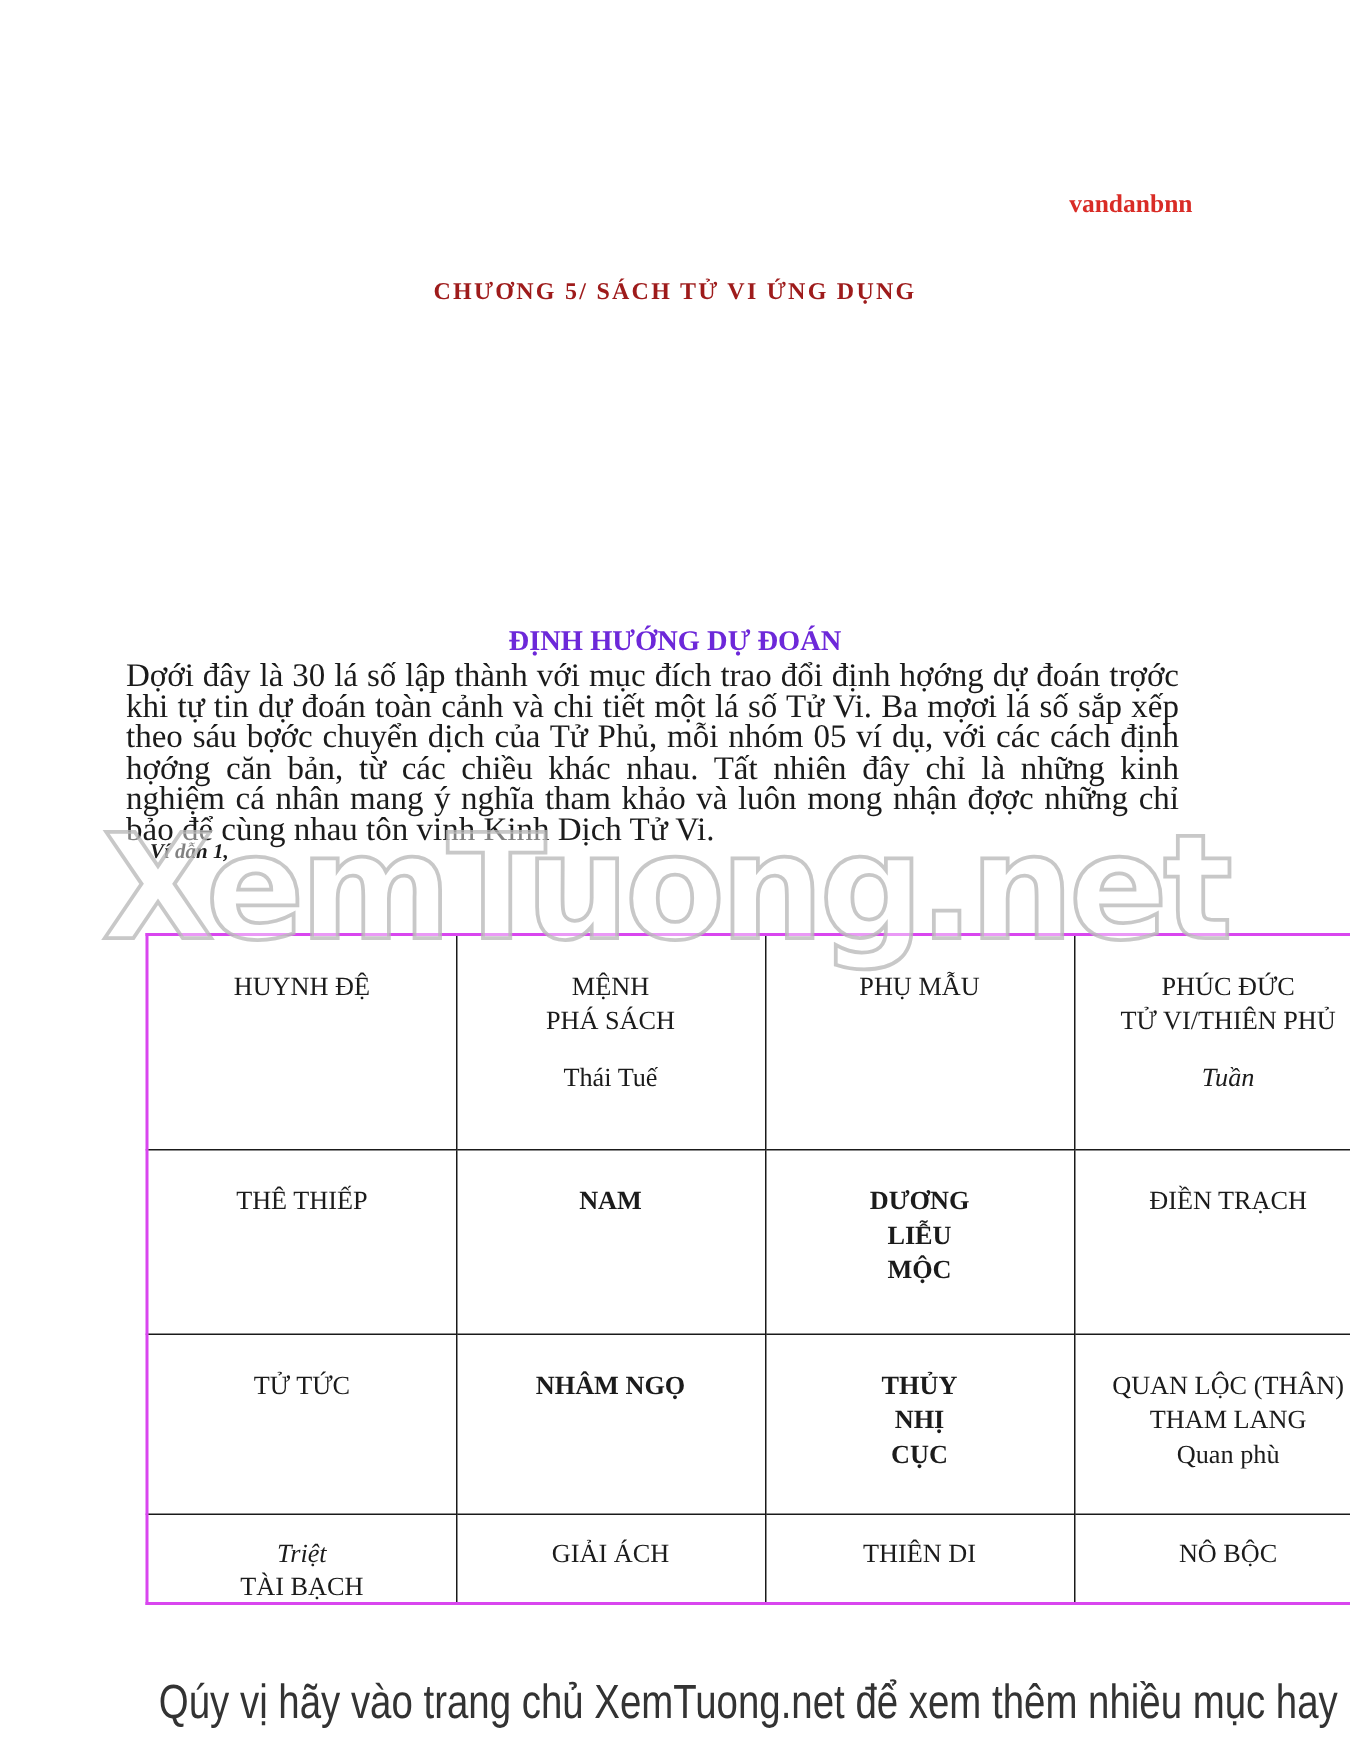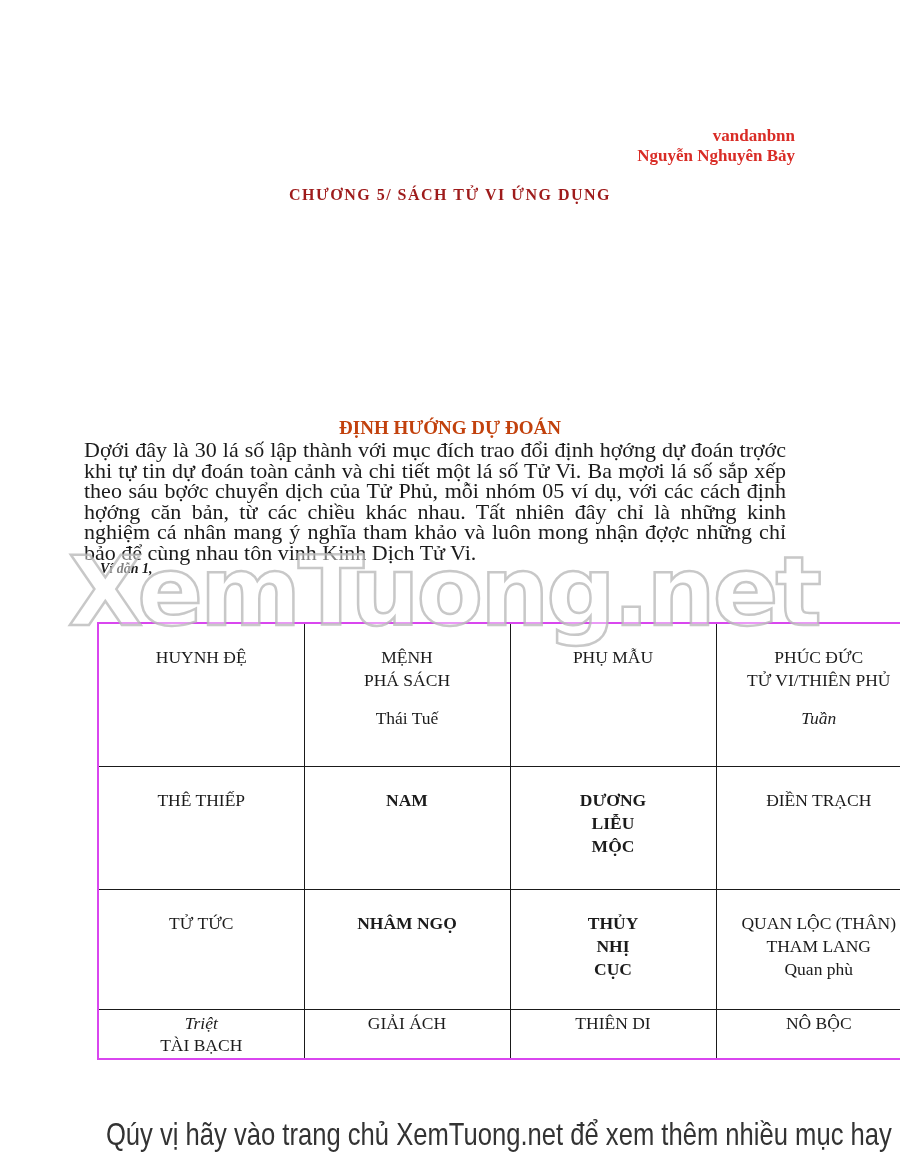--- a/index.html
+++ b/index.html
@@ -24,21 +24,21 @@
     letter-spacing:1.5px;
   }
   .heading{
     position:absolute;top:285px;left:0;width:100%;
     text-align:center;
     color:#e8151b;font-size:25px;line-height:31px;font-weight:bold;
   }
   .heading .regular{font-weight:normal;}
   .section-title{
     position:absolute;top:417px;left:0;width:100%;
-    text-align:center;font-weight:bold;font-size:19px;color:#c2410c;
+    text-align:center;font-weight:bold;font-size:19px;color:#6d28d9;
   }
   .paragraph{
     position:absolute;top:440px;left:84px;width:702px;
     font-size:22px;line-height:20.5px;text-align:justify;
   }
   .example-label{
     position:absolute;top:561px;left:100px;
     font-weight:bold;font-style:italic;font-size:14px;
   }
   .example-desc{
@@ -62,21 +62,21 @@
   table.chart td{
     border:1.5px solid #1a1a1a;
     vertical-align:top;text-align:center;
     font-size:17.5px;line-height:23px;
     padding:22px 4px 0 4px;
     box-sizing:border-box;
   }
   tr.r0 td{height:143px;}
   tr.r1 td{height:123px;}
   tr.r2 td{height:120px;}
-  tr.r3 td{height:50px;padding-top:2px;line-height:22px;margin-top:20px;}
+  tr.r3 td{height:50px;padding-top:14px;line-height:22px;margin-top:20px;}
   td.push{padding-top:46px;}
   .cell-main{display:block;white-space:pre-line;}
   .cell-sub{display:block;margin-top:15px;white-space:pre-line;}
   .cell-pre{display:block;font-style:italic;}
   .bold{font-weight:bold;}
   .italic{font-style:italic;}
   .footer{
     position:absolute;top:1116px;left:0;width:100%;
     text-align:center;
   }
@@ -88,21 +88,20 @@
     white-space:nowrap;
   }
 </style>
 </head>
 <body>
 
 <div class="page">
 
   <div class="meta">
     <div>vandanbnn</div>
-    <div>Nguyễn Nghuyên Bảy</div>
   </div>
 
   <div class="chapter-title">CHƯƠNG 5/ SÁCH TỬ VI ỨNG DỤNG</div>
 
 
   <div class="section-title">ĐỊNH HƯỚNG DỰ ĐOÁN</div>
 
   <div class="paragraph">Dợới đây là 30 lá số lập thành với mục đích trao đổi định hợớng dự đoán trợớc khi tự tin dự đoán toàn cảnh và chi tiết một lá số Tử Vi. Ba mợơi lá số sắp xếp theo sáu bợớc chuyển dịch của Tử Phủ, mỗi nhóm 05 ví dụ, với các cách định hợớng căn bản, từ các chiều khác nhau. Tất nhiên đây chỉ là những kinh nghiệm cá nhân mang ý nghĩa tham khảo và luôn mong nhận đợợc những chỉ bảo để cùng nhau tôn vinh Kinh Dịch Tử Vi.</div>
 
   <div class="example-label">Ví dẫn 1,</div>

